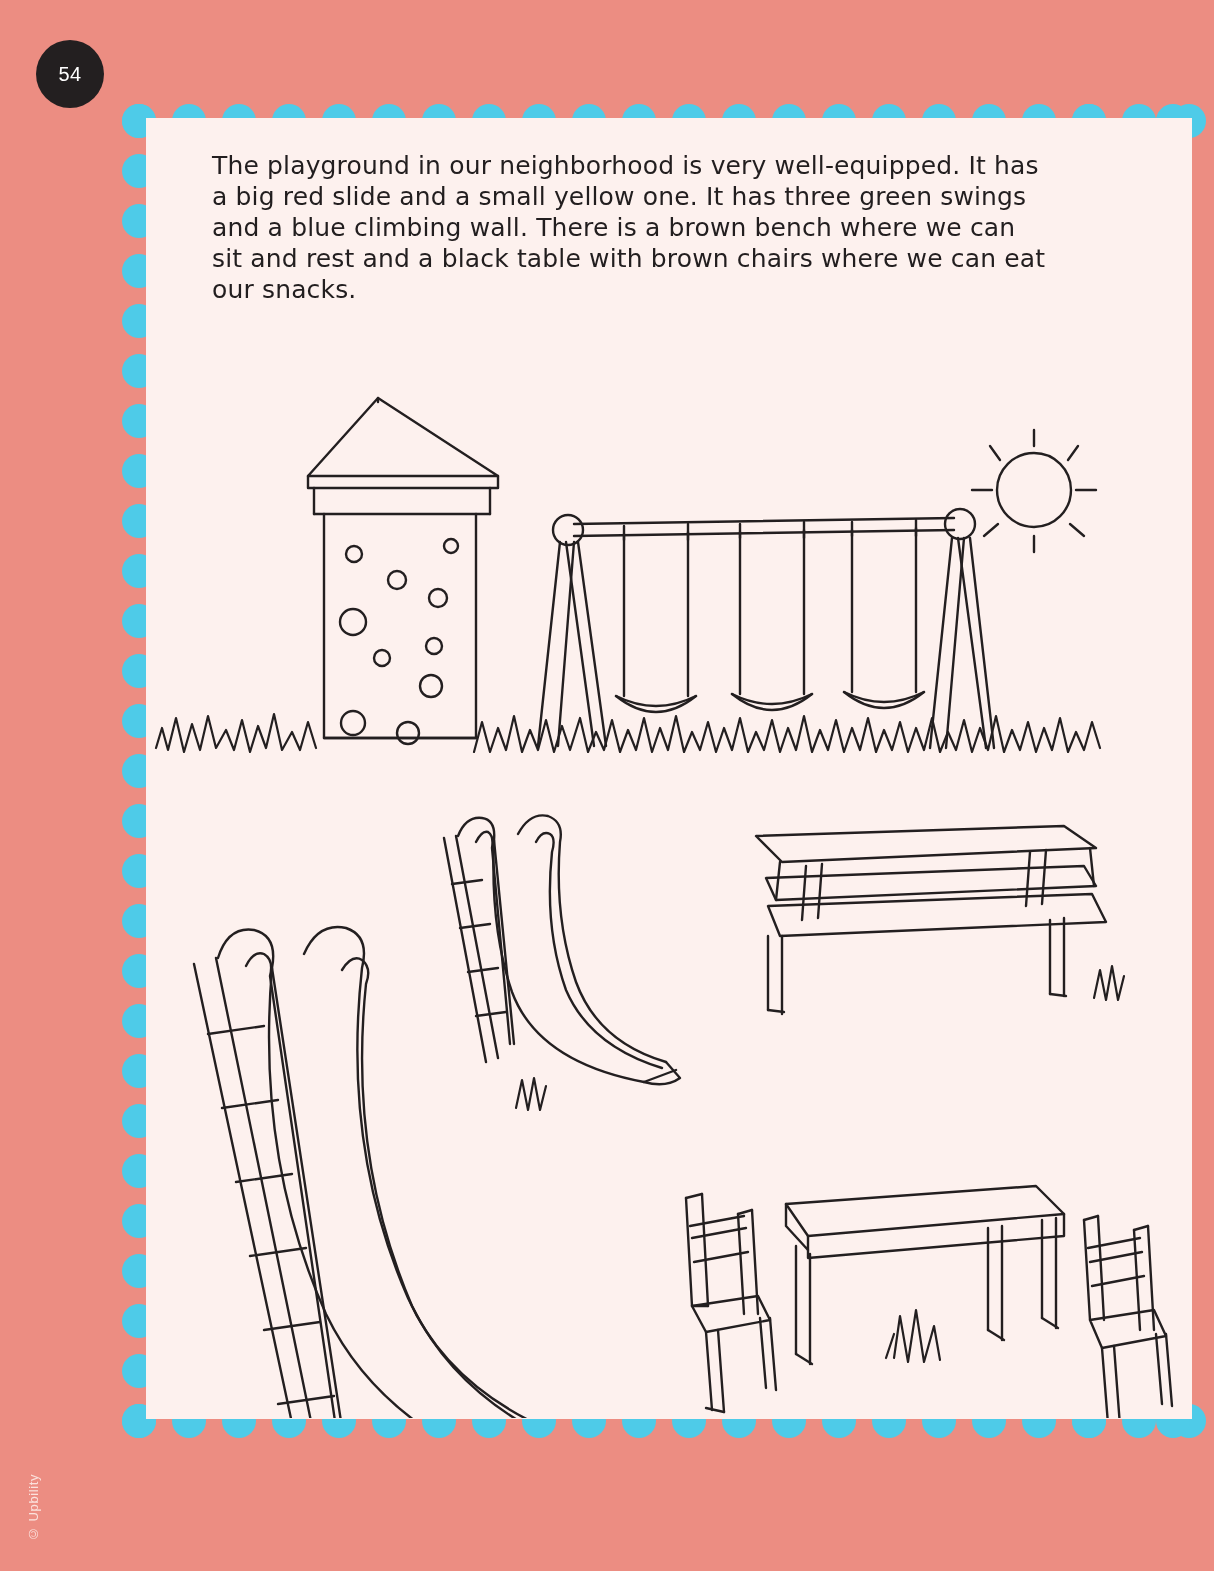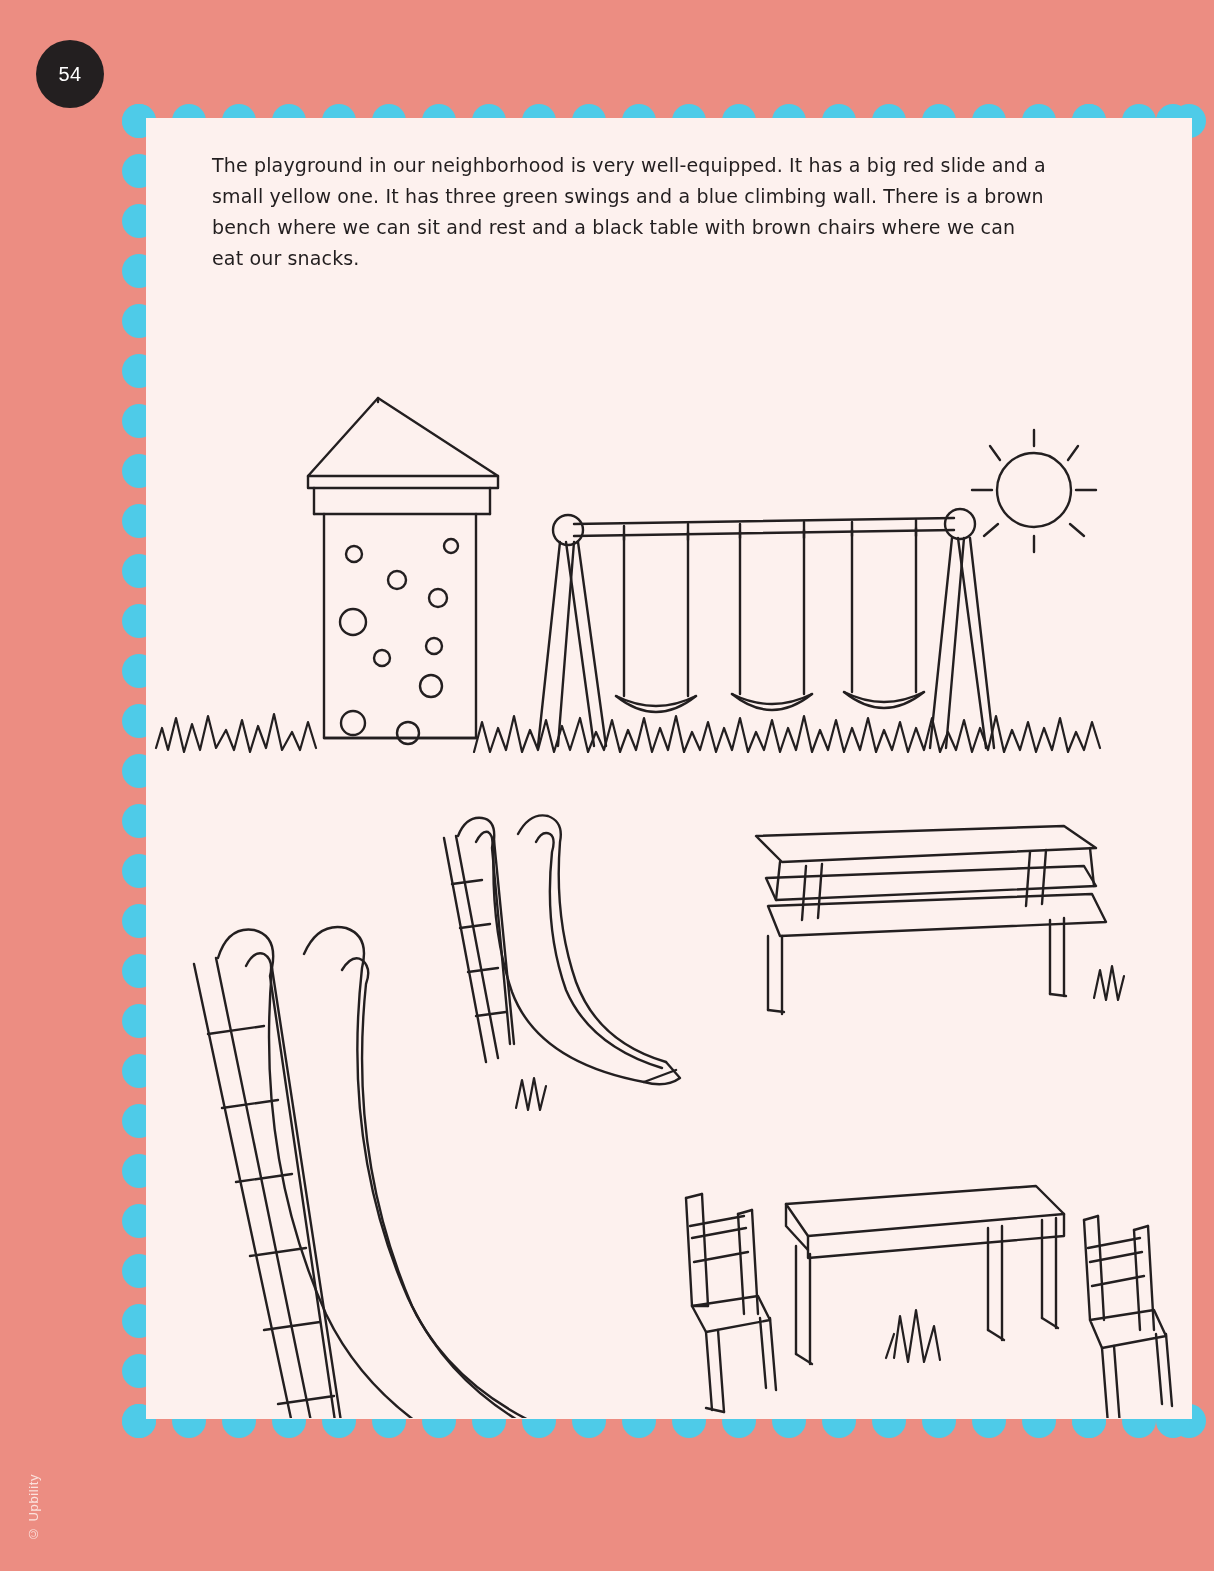--- a/index.html
+++ b/index.html
@@ -66,21 +66,21 @@
     text-align: center;
     color: #ef9a90;
     font-size: 21px;
     font-family: "DejaVu Sans", sans-serif;
     letter-spacing: 0.3px;
     margin: 14px 0 26px 0;
   }
 
   .passage {
     color: #221e1f;
-    font-size: 19px;
+    font-size: 25px;
     line-height: 31px;
     font-family: "DejaVu Sans", sans-serif;
     letter-spacing: 0.15px;
     max-width: 840px;
     margin: 0 0 0 4px;
   }
 
   .art {
     position: absolute;
     left: 0;

